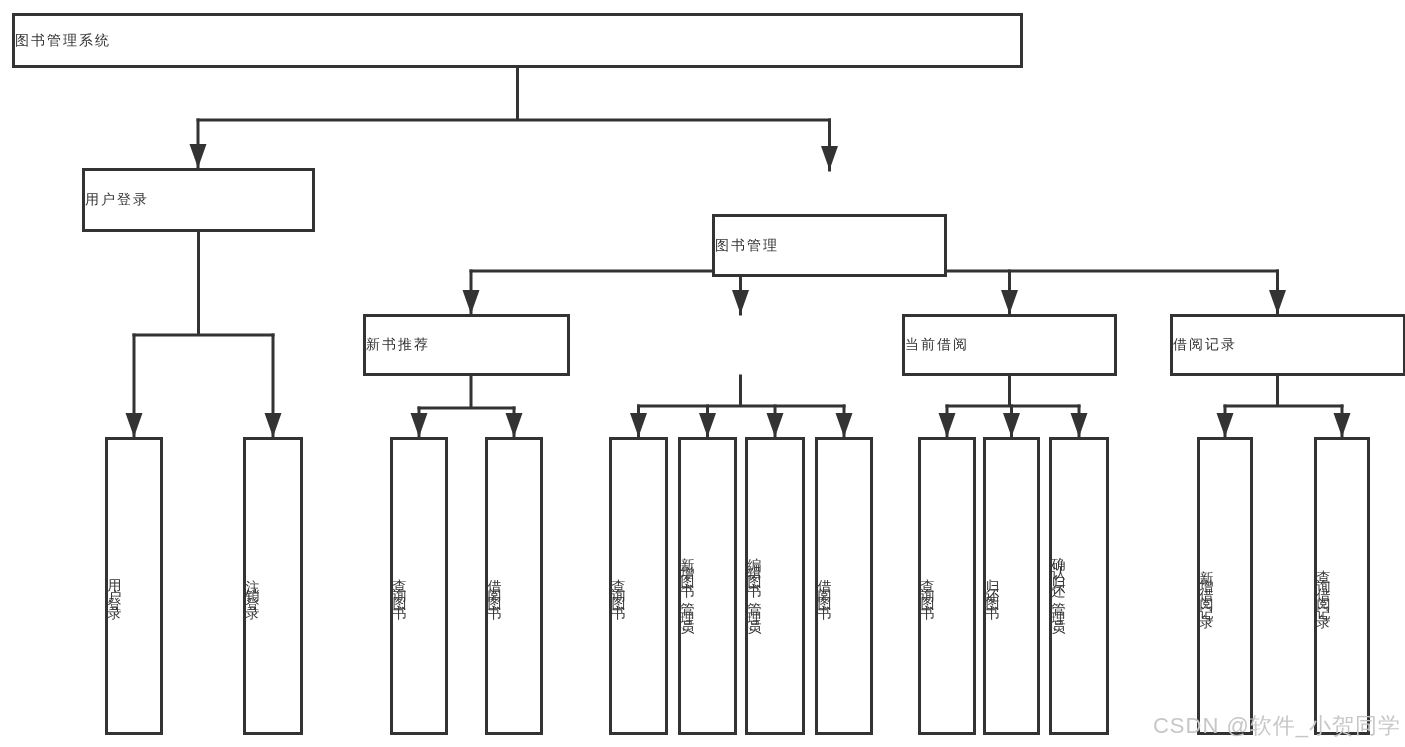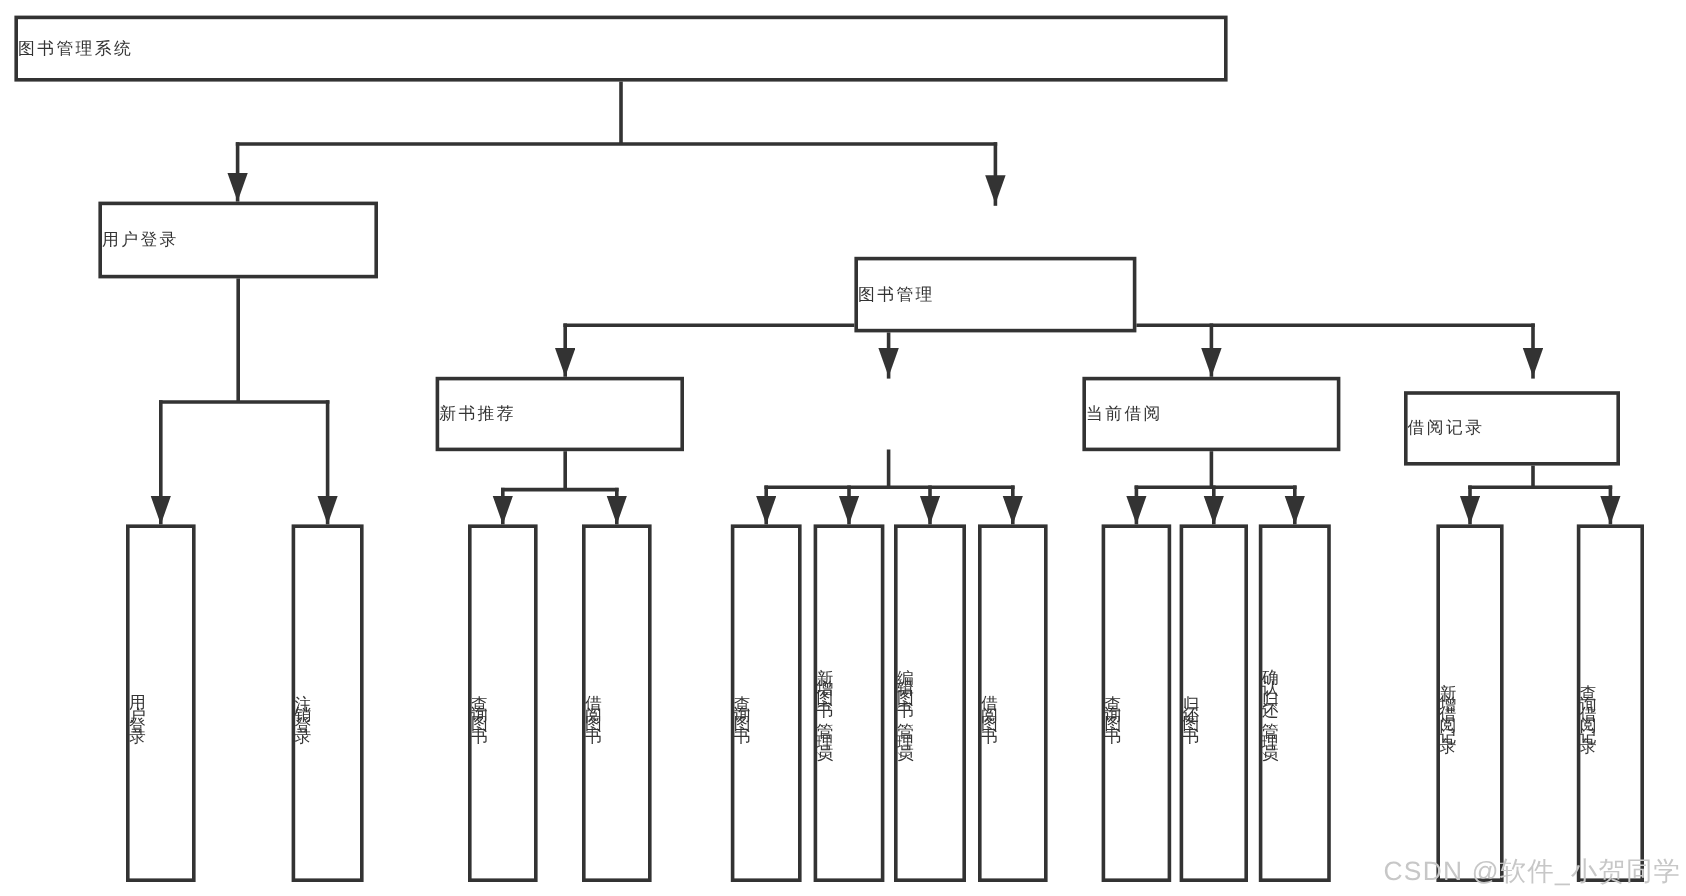--- a/index.html
+++ b/index.html
@@ -26,21 +26,21 @@
     line-height:1;
     white-space:nowrap;
   }
   
   #n-root{left:12px;top:13px;width:1011px;height:55px;}
   #n-user-login{left:82px;top:168px;width:233px;height:64px;}
   #n-book-mgmt{left:712px;top:170px;width:235px;height:63px;margin-top:44px;}
   #n-new-book{left:363px;top:314px;width:207px;height:62px;}
   #n-book-borrow{left:633px;top:314px;width:215px;height:62px;}
   #n-cur-borrow{left:902px;top:314px;width:215px;height:62px;}
-  #n-borrow-rec{left:1170px;top:314px;width:180px;height:62px;margin-top:12px;}
+  #n-borrow-rec{left:1170px;top:314px;width:236px;height:62px;}
   #lf-user-login{left:105px;width:58px;}
   #lf-logout{left:243px;width:60px;}
   #lf-rec-query{left:390px;width:58px;}
   #lf-rec-borrow{left:485px;width:58px;}
   #lf-bor-query{left:609px;width:59px;}
   #lf-bor-add{left:678px;width:59px;}
   #lf-bor-edit{left:745px;width:60px;}
   #lf-bor-borrow{left:815px;width:58px;}
   #lf-cur-query{left:918px;width:58px;}
   #lf-cur-return{left:983px;width:57px;}

